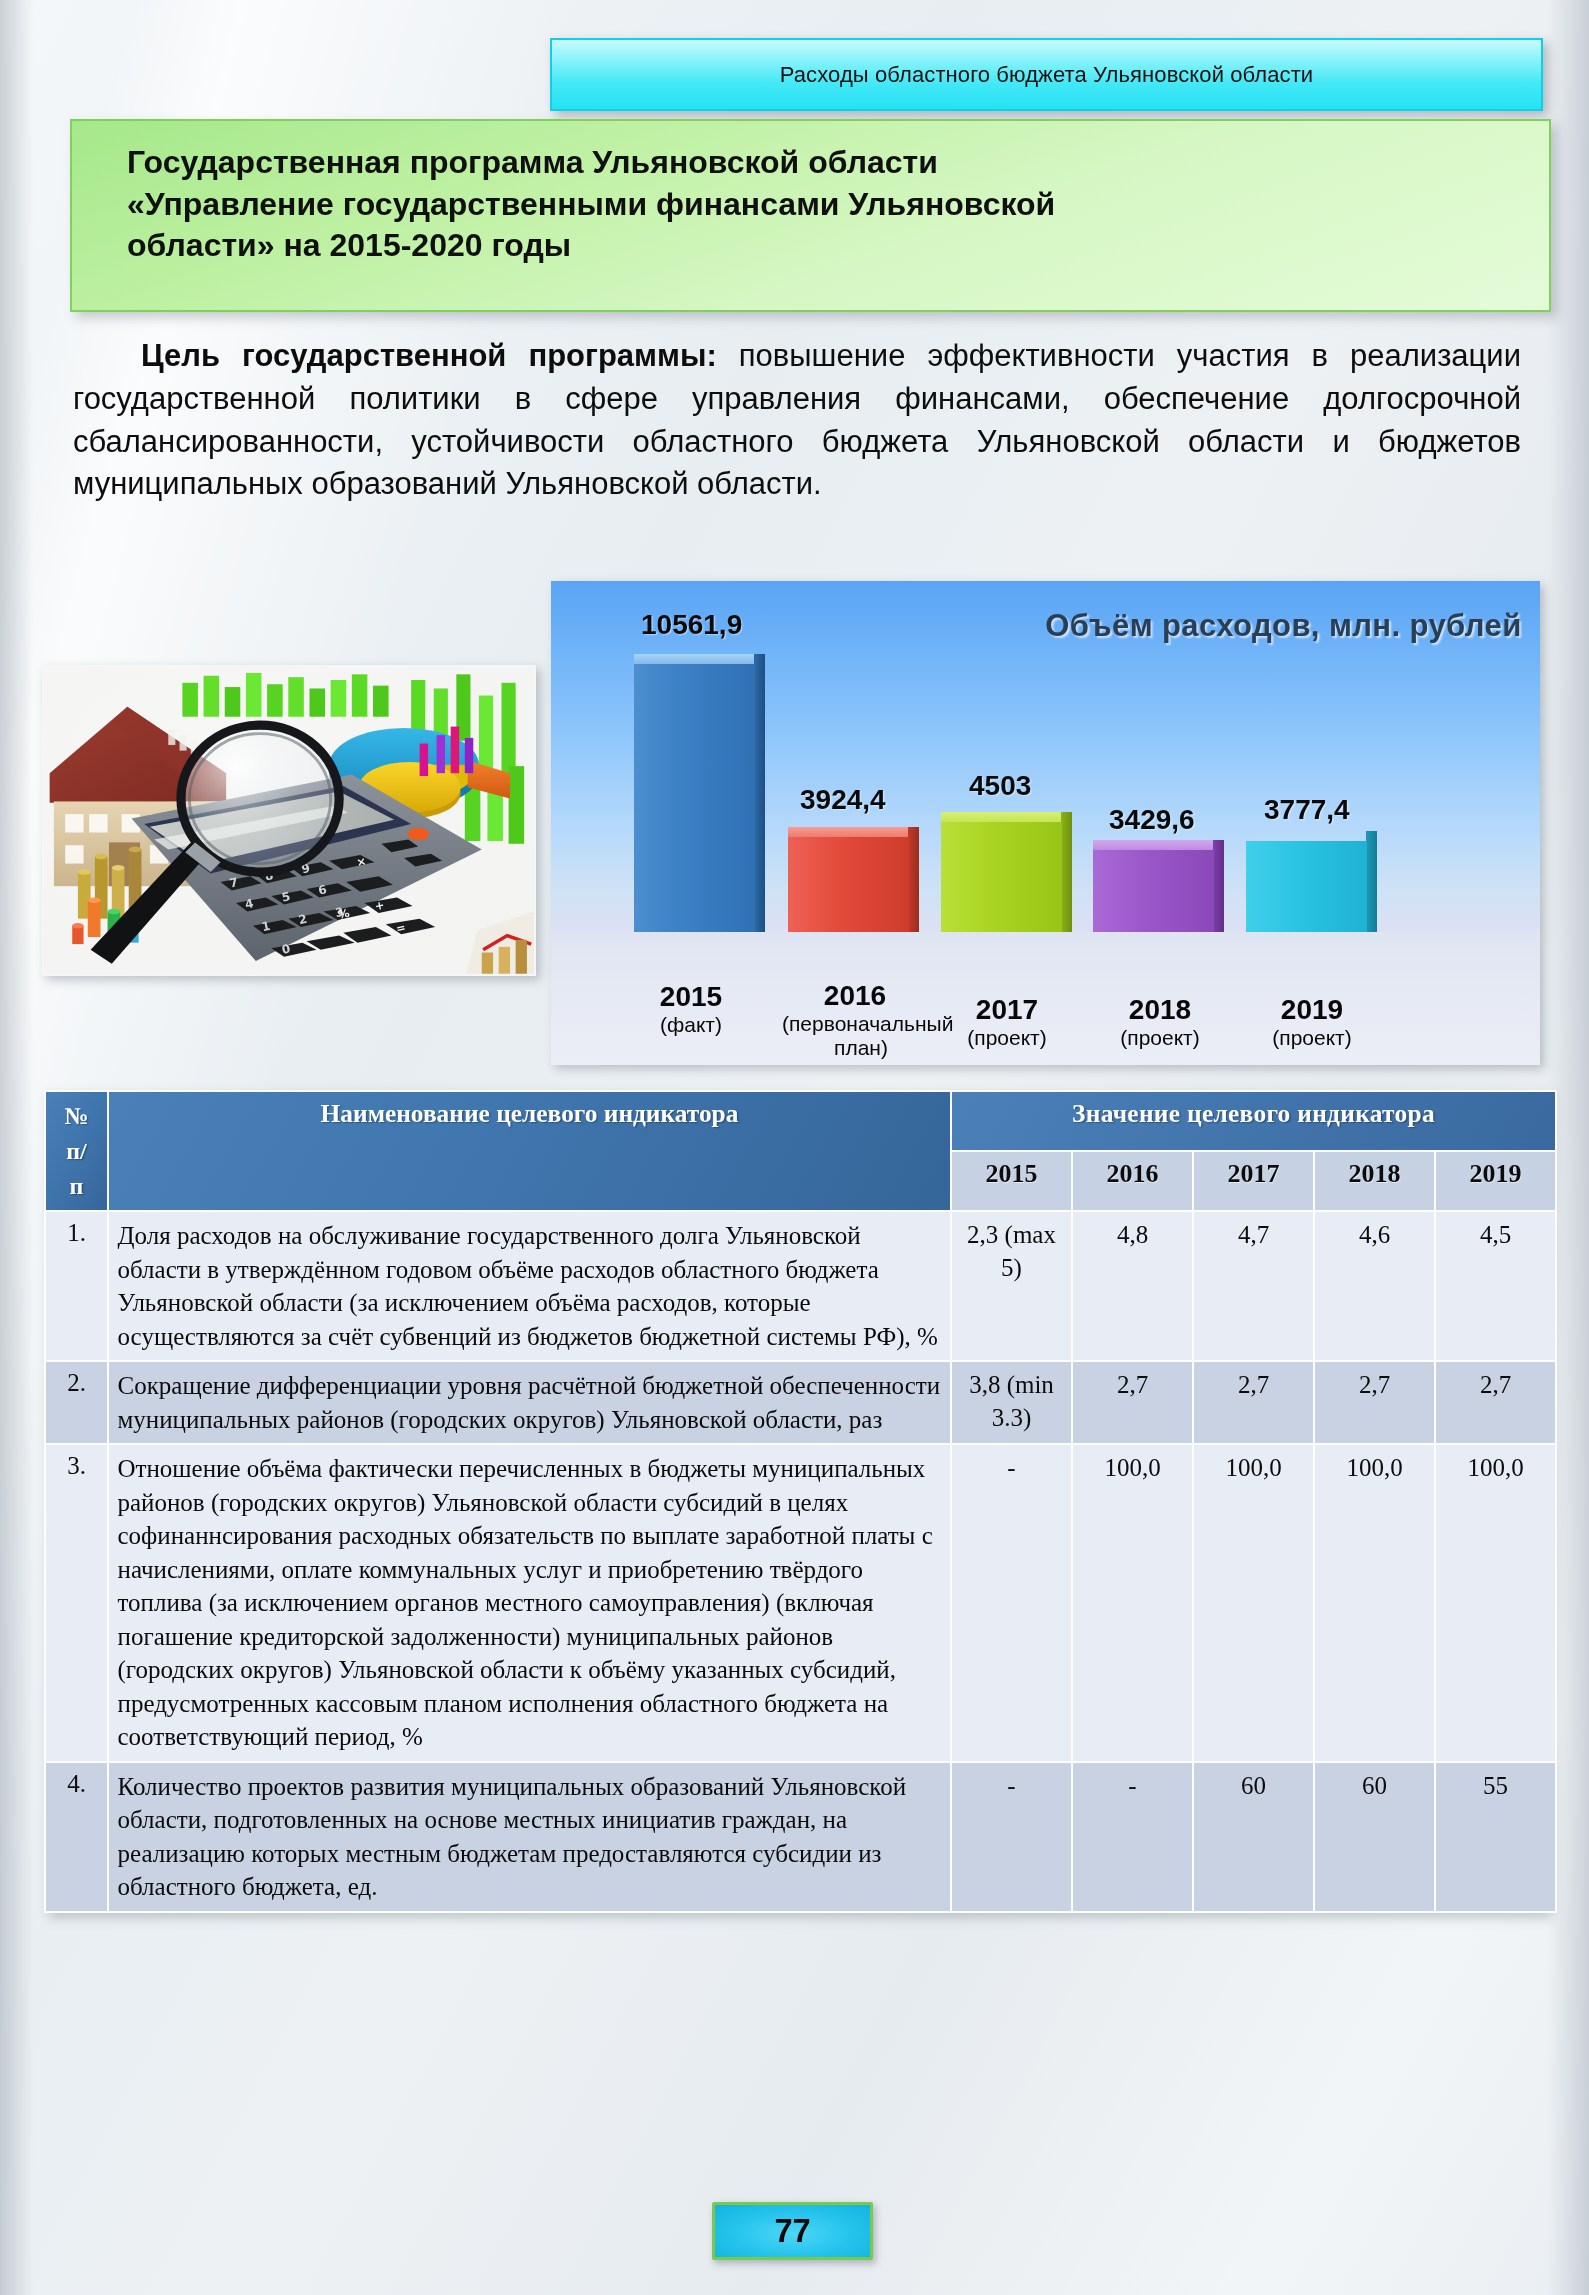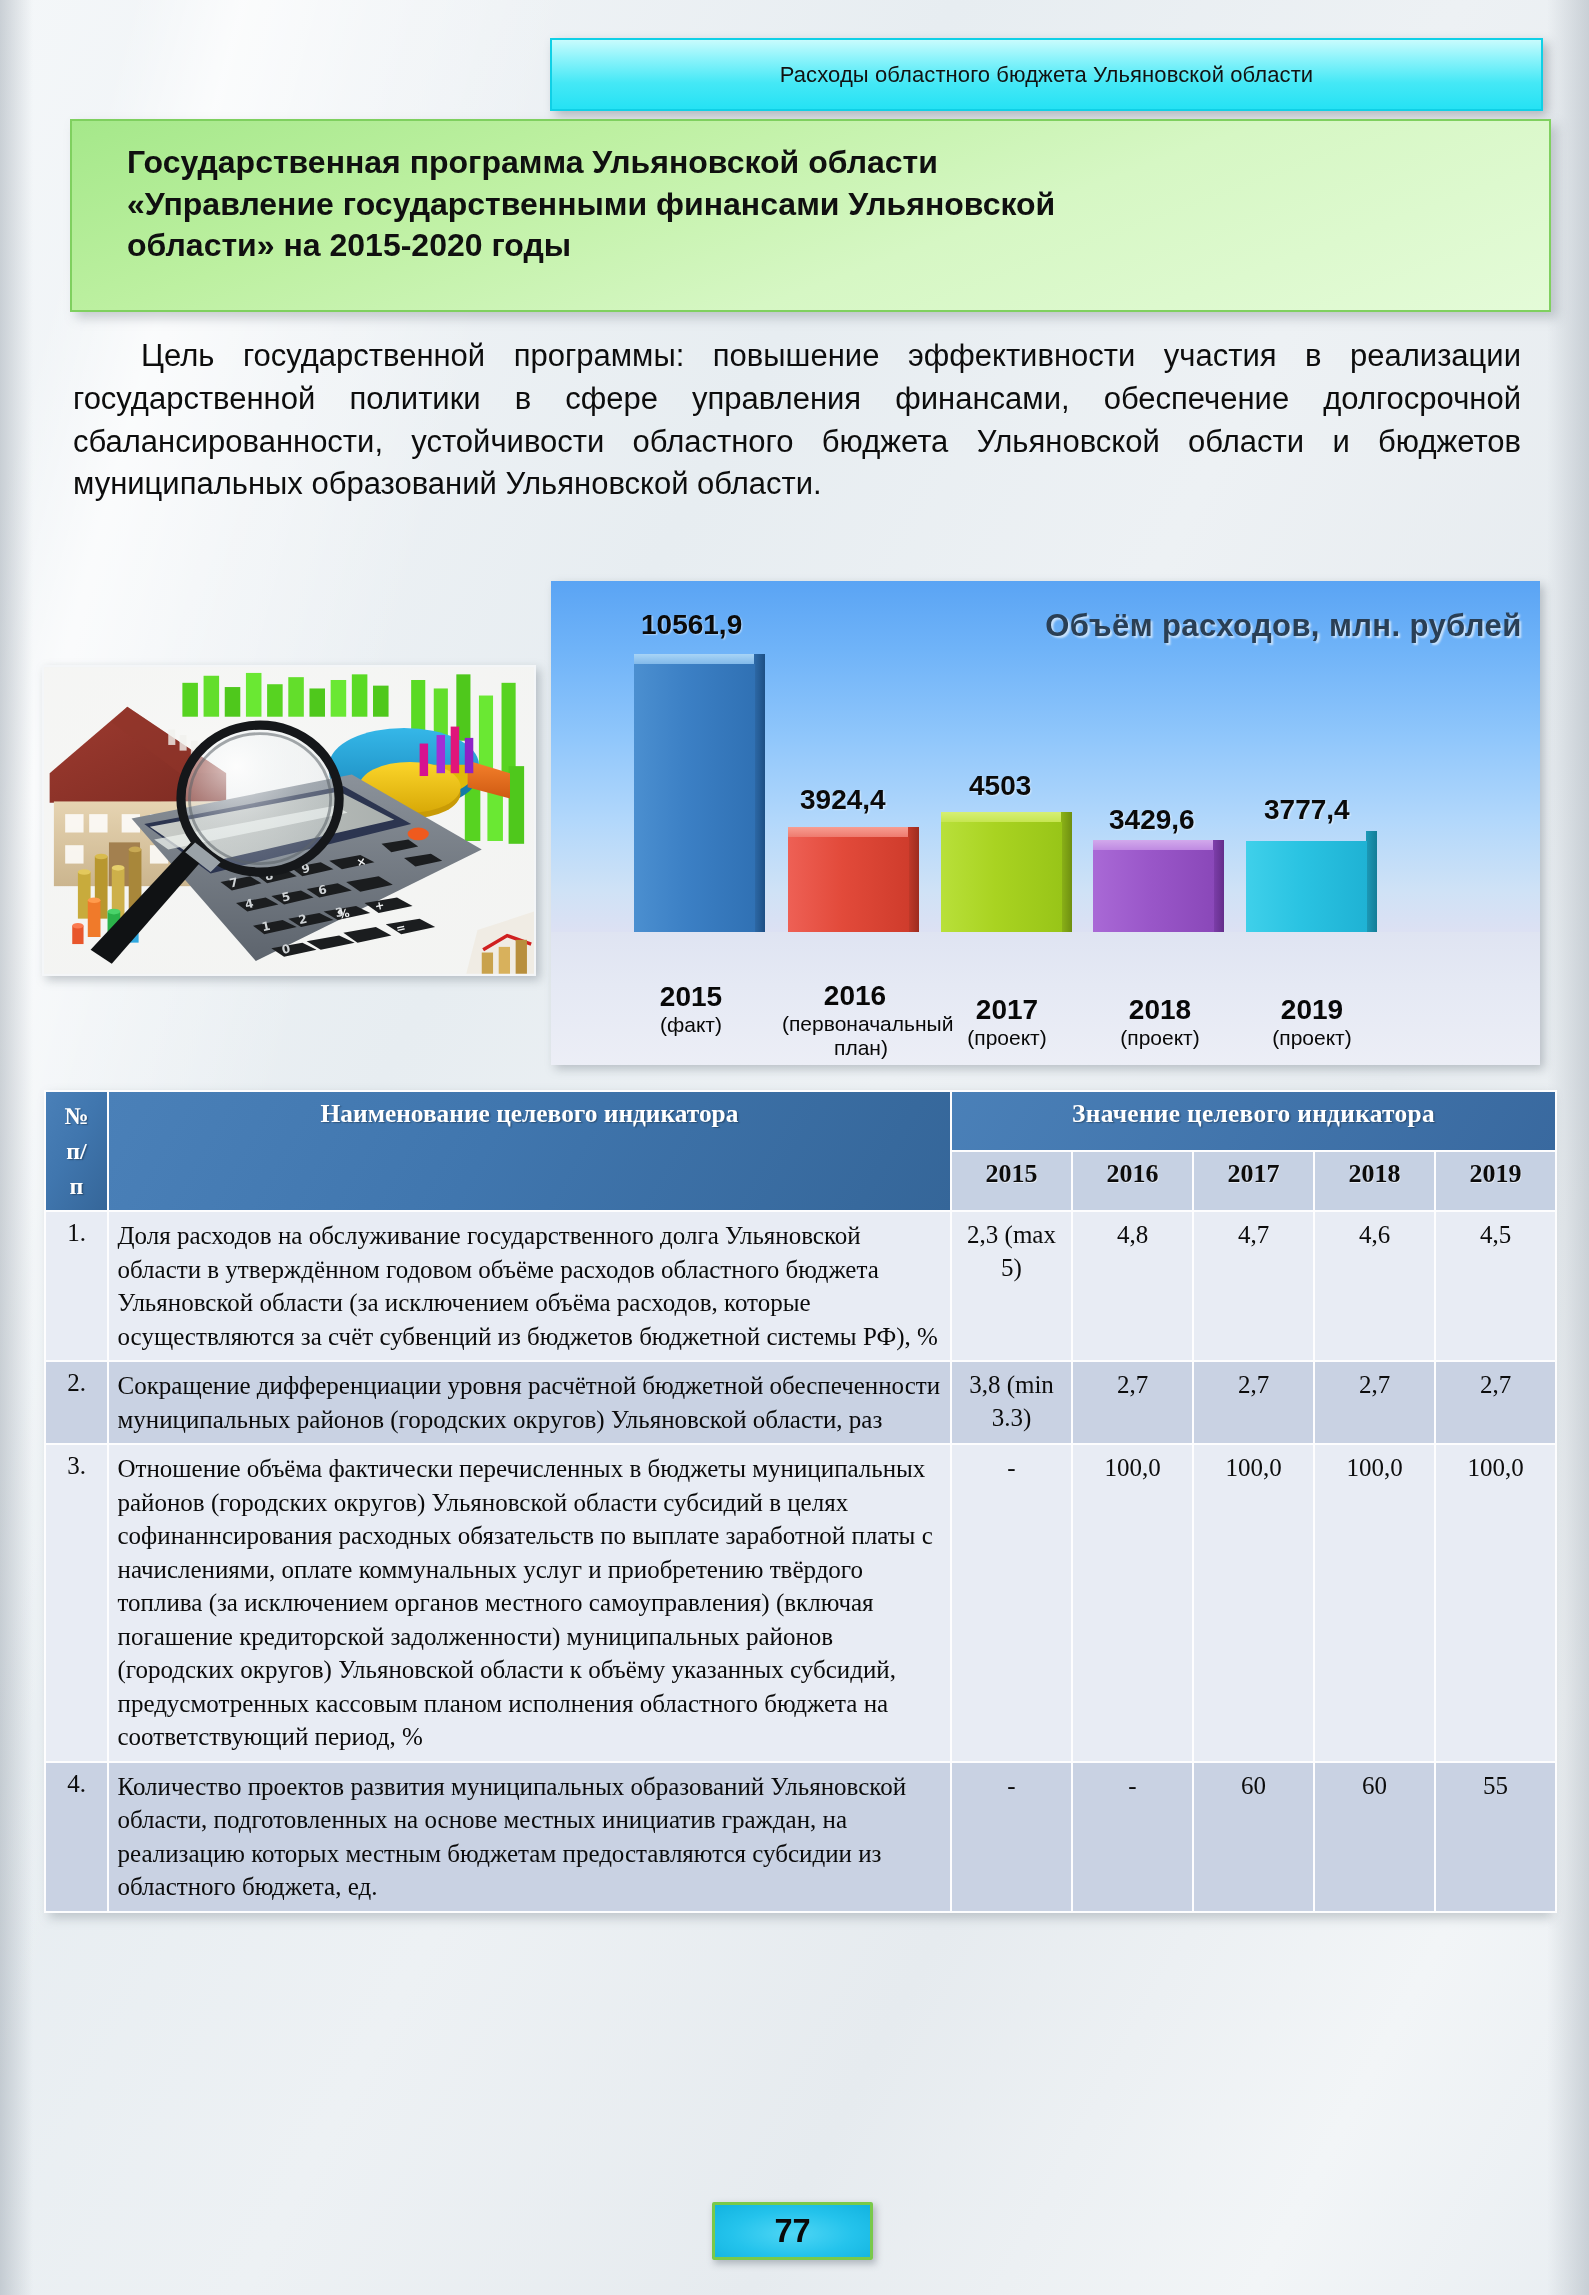--- a/index.html
+++ b/index.html
@@ -93,21 +93,21 @@
   .goal-para {
     position: absolute;
     left: 73px; top: 335px;
     width: 1448px;
     font-size: 31px;
     line-height: 1.38;
     color: #0d0d0d;
     text-align: justify;
     text-indent: 68px;
   }
-  .goal-para b { font-weight: normal; margin-top: 45px; }
+  .goal-para b { font-weight: bold; margin-top: 45px; }
 
   
   .photo {
     position: absolute;
     left: 42px; top: 665px;
     width: 494px; height: 311px;
     border: 2.1px solid #f4f6f8;
     box-sizing: border-box;
     overflow: hidden;
     box-shadow: 4.2px 4.2px 9.2px rgba(110,120,130,.40);

